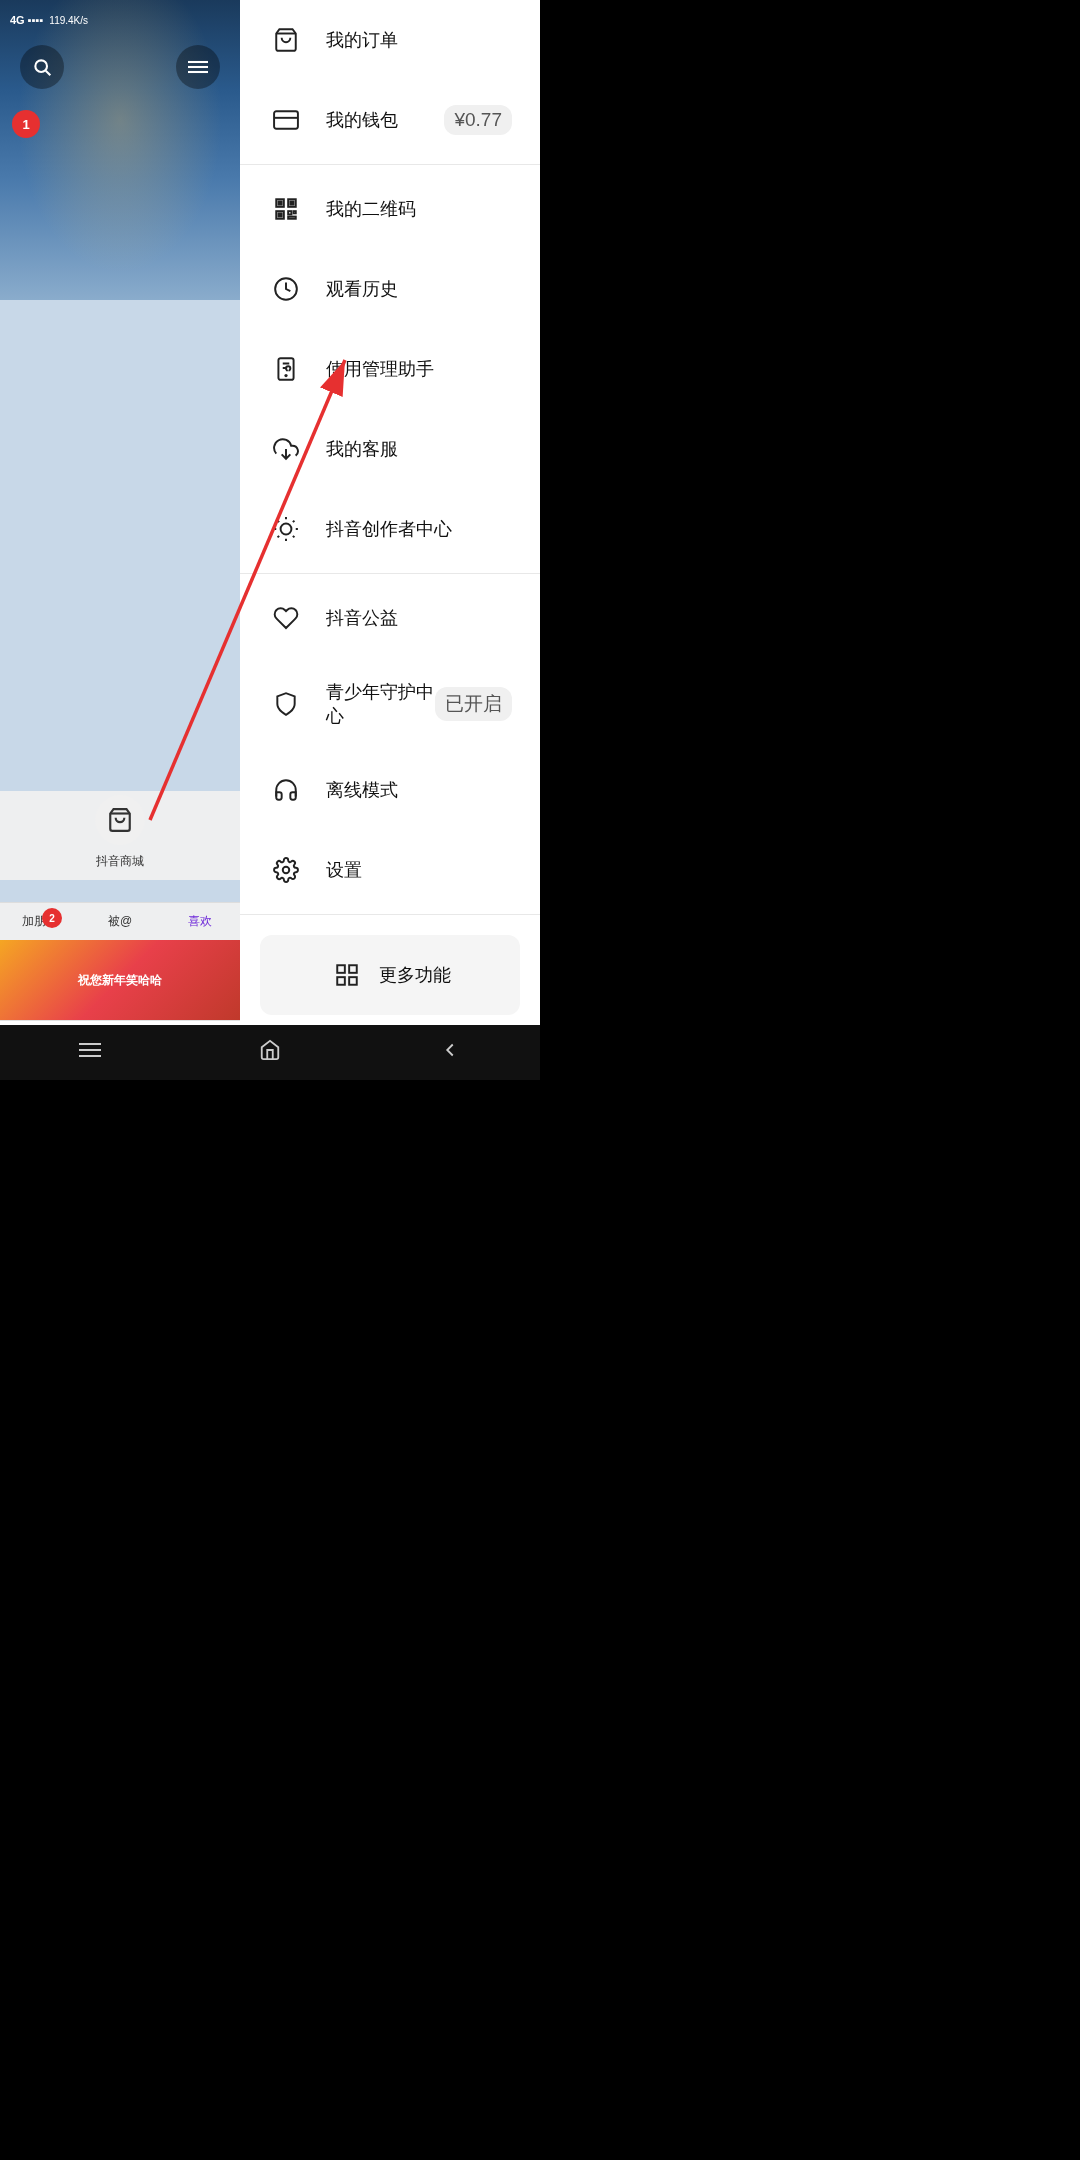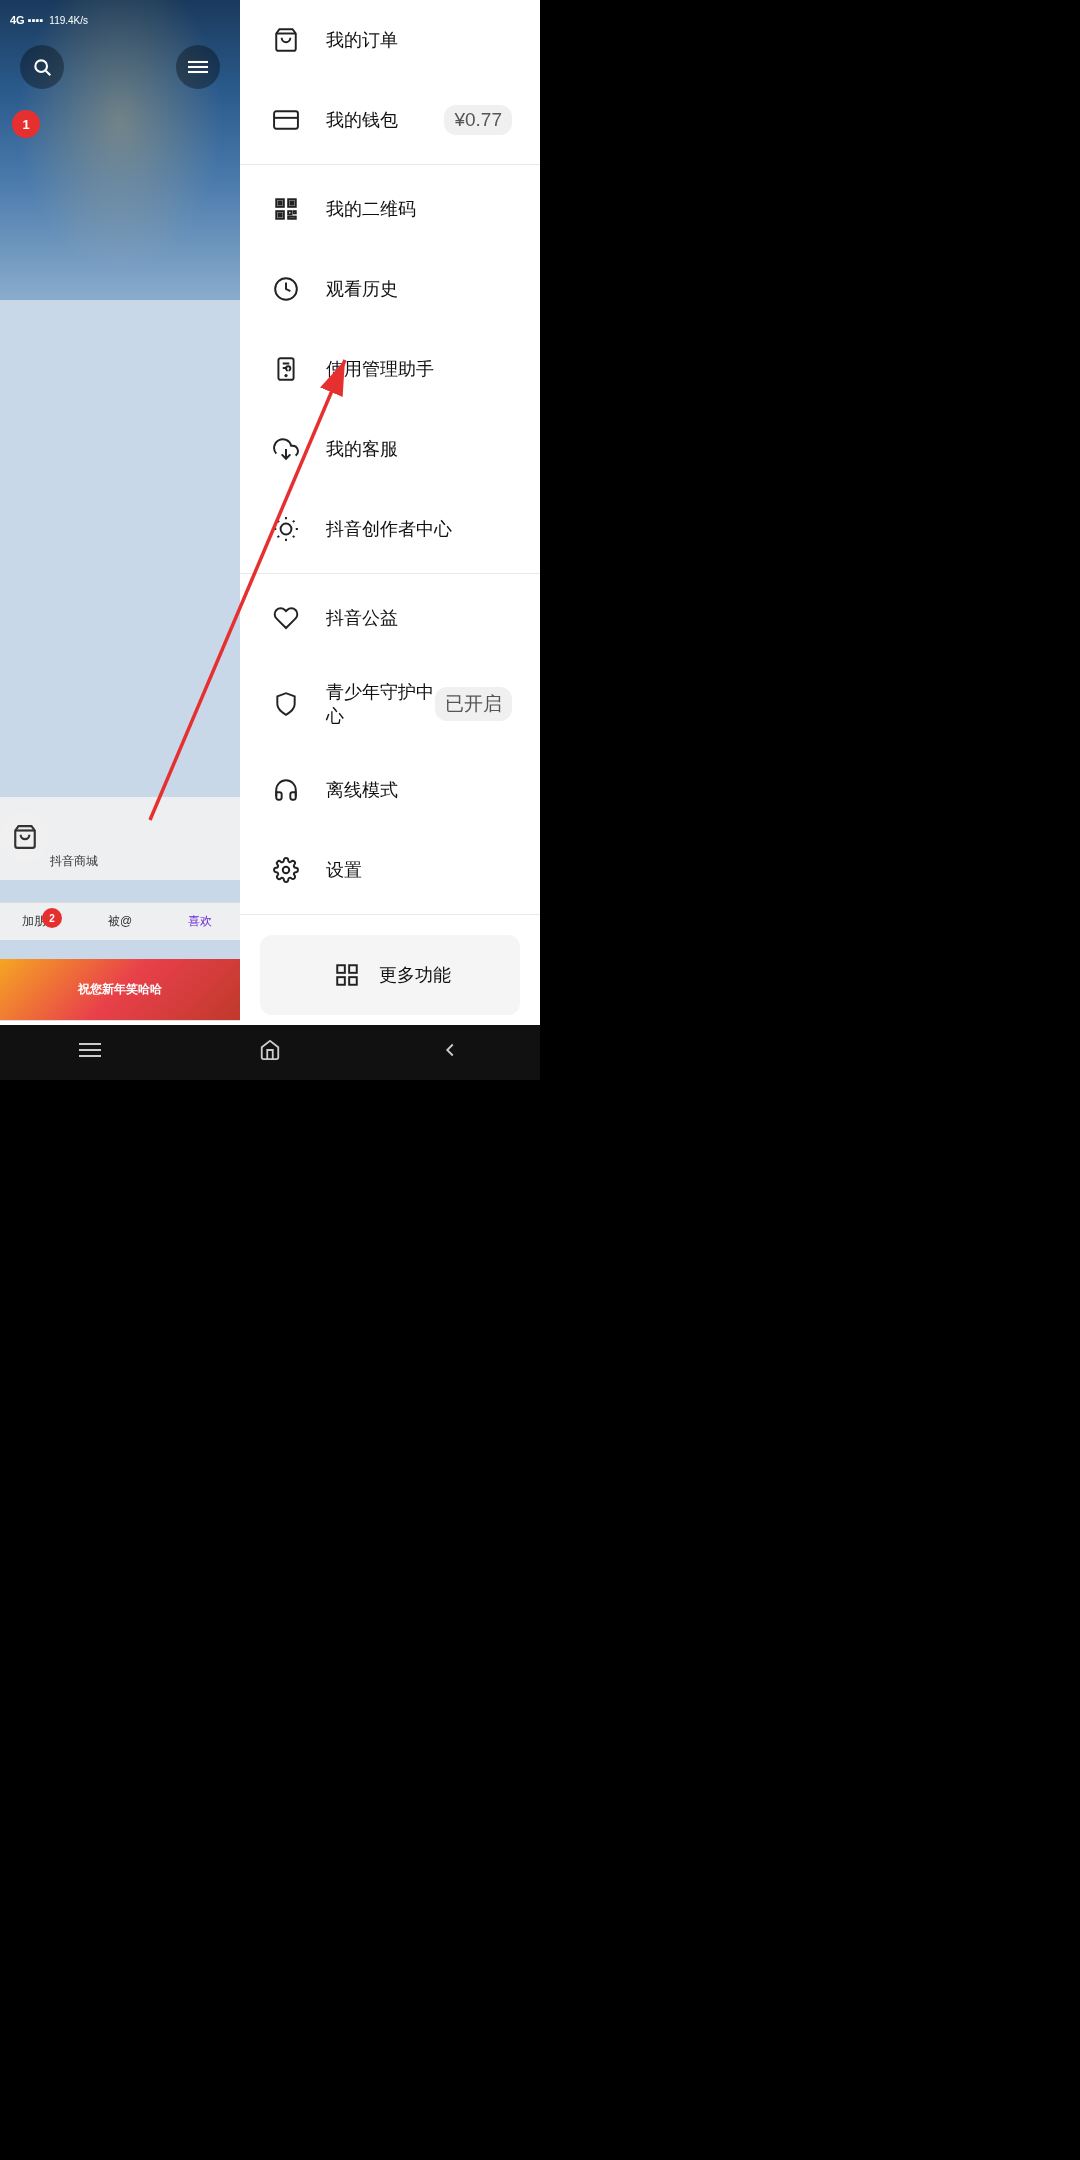--- a/index.html
+++ b/index.html
@@ -336,21 +336,21 @@
         <svg width="20" height="18" viewBox="0 0 24 18" fill="none" stroke="#fff" stroke-width="2.5">
           <line x1="0" y1="3" x2="24" y2="3"></line>
           <line x1="0" y1="9" x2="24" y2="9"></line>
           <line x1="0" y1="15" x2="24" y2="15"></line>
         </svg>
       </div>
     </div>
 
     <div class="red-badge">1</div>
 
-    <div style="position:absolute;bottom:200px;left:0;width:240px;background:rgba(240,240,240,0.95);padding:15px 0 10px;display:flex;flex-direction:row;align-items:flex-end;">
+    <div style="position:absolute;bottom:200px;left:0;width:240px;background:rgba(240,240,240,0.95);padding:4px 0 10px;display:flex;flex-direction:column;align-items:center;">
       <div class="cart-icon-large">
         <svg width="26" height="26" viewBox="0 0 24 24" fill="none" stroke="#333" stroke-width="2">
           <path d="M6 2L3 6v14a2 2 0 002 2h14a2 2 0 002-2V6l-3-4z"></path>
           <line x1="3" y1="6" x2="21" y2="6"></line>
           <path d="M16 10a4 4 0 01-8 0"></path>
         </svg>
       </div>
       <span class="cart-label">抖音商城</span>
     </div>
 
@@ -360,21 +360,21 @@
         <span style="font-size:12px;color:#333;">加朋友</span>
       </div>
       <div class="left-nav-item">
         <span style="font-size:12px;color:#333;">被@</span>
       </div>
       <div class="left-nav-item">
         <span style="font-size:12px;color:#6d28d9;">喜欢</span>
       </div>
     </div>
 
-    <div style="position:absolute;bottom:60px;left:0;width:240px;height:61px;background:linear-gradient(135deg,#f5a623,#e8404a,#c0392b);display:flex;align-items:center;justify-content:center;">
+    <div style="position:absolute;bottom:60px;left:0;width:240px;height:80px;background:linear-gradient(135deg,#f5a623,#e8404a,#c0392b);display:flex;align-items:center;justify-content:center;">
       <span style="color:#fff;font-size:12px;font-weight:bold;">祝您新年笑哈哈</span>
     </div>
 
     <div class="left-bottom-nav">
       <div class="bottom-nav-item">
         <div class="bottom-nav-badge">2</div>
         <svg width="20" height="20" viewBox="0 0 24 24" fill="none" stroke="#888" stroke-width="2">
           <path d="M21 15a2 2 0 01-2 2H7l-4 4V5a2 2 0 012-2h14a2 2 0 012 2z"></path>
         </svg>
         <span style="font-size:10px;color:#888;margin-top:2px;">消息</span>

